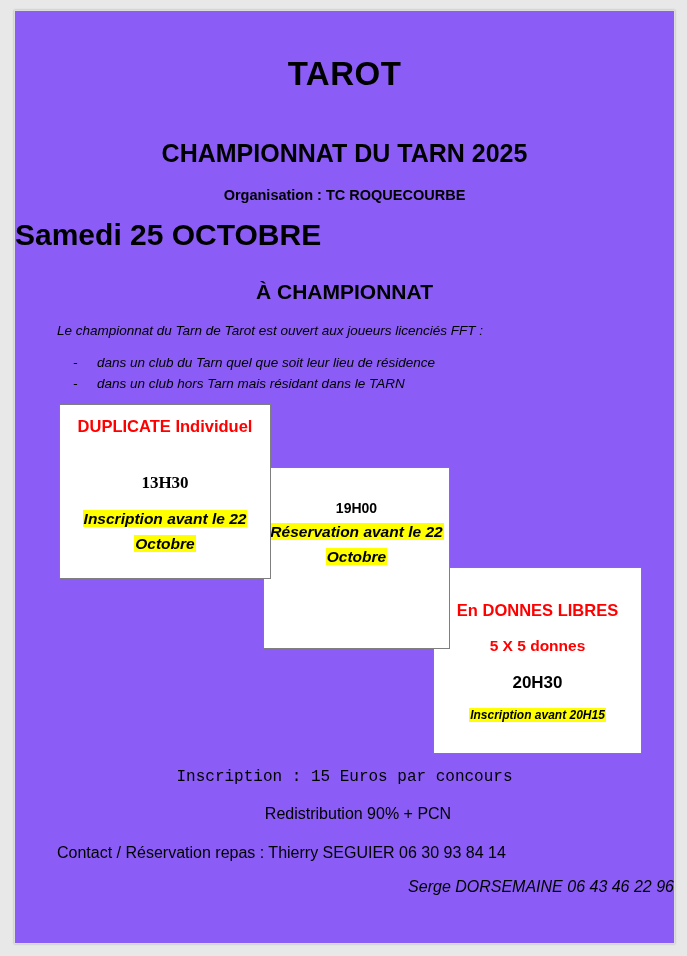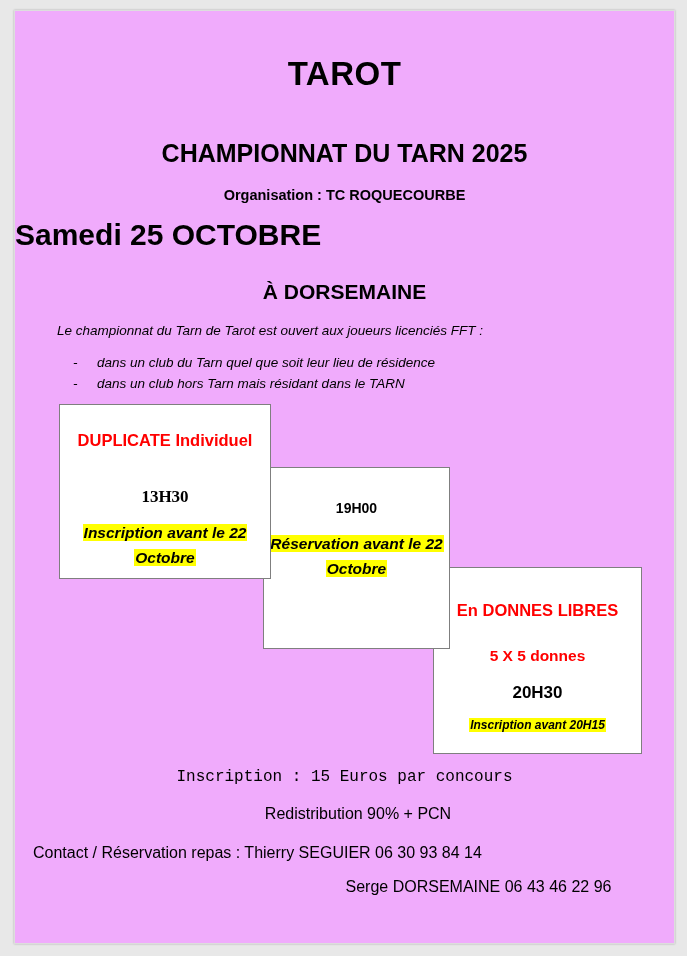--- a/index.html
+++ b/index.html
@@ -14,21 +14,21 @@
     height: 956px;
     background: #e8e8e8;
     overflow: hidden;
   }
   .sheet {
     position: absolute;
     left: 14px;
     top: 10px;
     width: 659px;
     height: 932px;
-    background: #f0abfc;
+    background: #8b5cf6;
     box-shadow: 0 0 2px rgba(0,0,0,0.25);
     border: 1px solid #dddddd;
   }
   .inner {
     position: relative;
     width: 100%;
     height: 100%;
   }
   .t-title {
     position: absolute;
@@ -120,58 +120,58 @@
   }
   .hl {
     background: #ffff00;
     color: #000;
     font-weight: bold;
     font-style: italic;
     padding: 0 1px;
     box-decoration-break: clone;
     -webkit-box-decoration-break: clone;
   }
-  .b1-title { margin-top: 26px; font-size: 16.5px; }
+  .b1-title { margin-top: 12px; font-size: 16.5px; }
   .b1-time  { margin-top: 37px; font-size: 17px; font-family: Liberation Serif, serif; }
   .b1-note  { margin-top: 13px; font-size: 15.5px; line-height: 25px; padding: 0 18px; }
 
   .b2-title { margin-top: 27px; font-size: 15.5px; }
   .b2-time  { margin-top: 32px; font-size: 14px; }
   .b2-price { margin-top: 19px; font-size: 14.5px; font-style: italic; }
-  .b2-note  { margin-top: 15px; font-size: 15.5px; line-height: 25px; }
+  .b2-note  { margin-top: 3px; font-size: 15.5px; line-height: 25px; }
 
   .b3-title { margin-top: 33px; font-size: 16.5px; }
-  .b3-line  { margin-top: 27px; font-size: 15.5px; }
+  .b3-line  { margin-top: 17px; font-size: 15.5px; }
   .b3-time  { margin-top: 18px; font-size: 17px; }
   .b3-note  { margin-top: 15px; font-size: 12px; }
 
   .footer {
     position: absolute;
     left: 0; right: 0;
     top: 757px;
     color: #000;
     font-size: 16px;
   }
   .footer .f1 { text-align: center; margin-bottom: 19px; font-family: Liberation Mono, monospace; }
   .footer .f2 { text-align: center; margin-bottom: 21px; padding-left: 27px; }
-  .footer .f3 { text-align: left; padding-left: 18px; margin-bottom: 16px; }
-  .footer .f4 { text-align: center; padding-left: 268px; }
+  .footer .f3 { text-align: left; padding-left: 42px; margin-bottom: 16px; }
+  .footer .f4 { text-align: right; padding-left: 268px; font-style: italic; }
 </style>
 </head>
 <body>
 
 <div id="page">
   <div class="sheet">
     <div class="inner">
 
       <div class="t-title">TAROT</div>
       <div class="t-sub1">CHAMPIONNAT DU TARN 2025</div>
       <div class="t-org">Organisation : TC ROQUECOURBE</div>
       <div class="t-date">Samedi 25 OCTOBRE</div>
-      <div class="t-place">À DORSEMAINE</div>
+      <div class="t-place">À CHAMPIONNAT</div>
 
       <div class="t-intro">Le championnat du Tarn de Tarot est ouvert aux joueurs licenciés FFT :</div>
 
       <div class="bullets">
         <div class="row">
           <span class="dash">-</span>
           <span>dans un club du Tarn quel que soit leur lieu de résidence</span>
         </div>
         <div class="row">
           <span class="dash">-</span>

